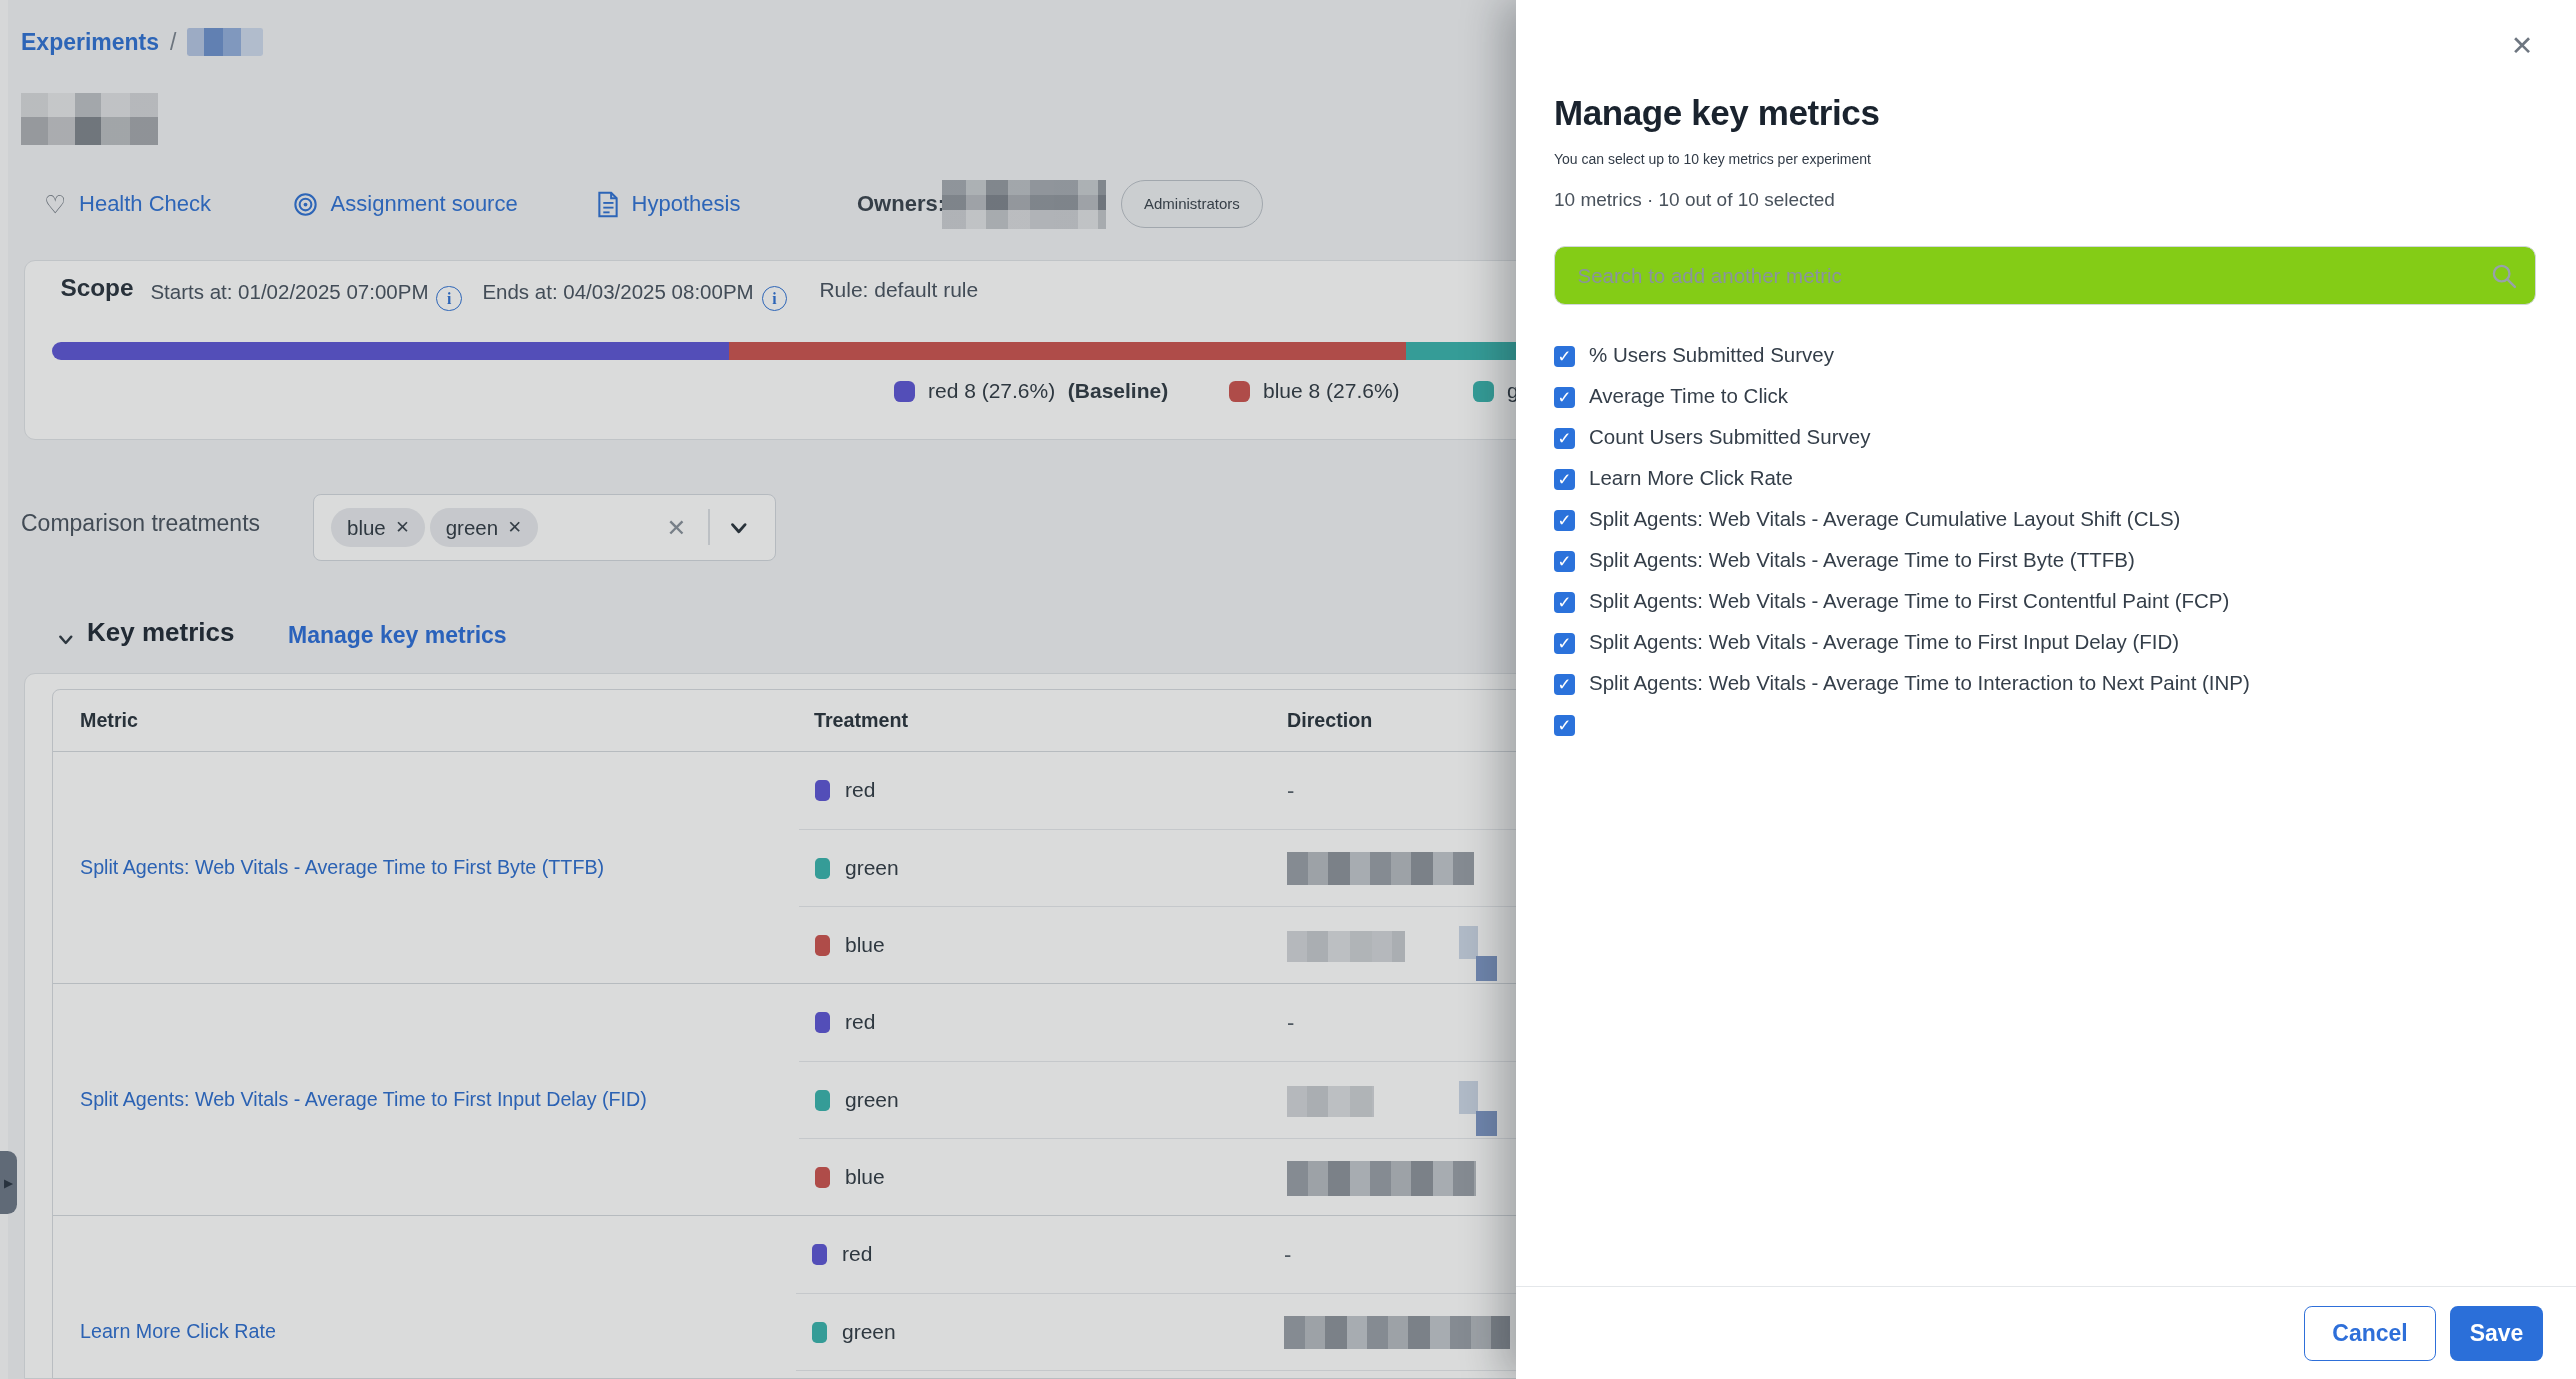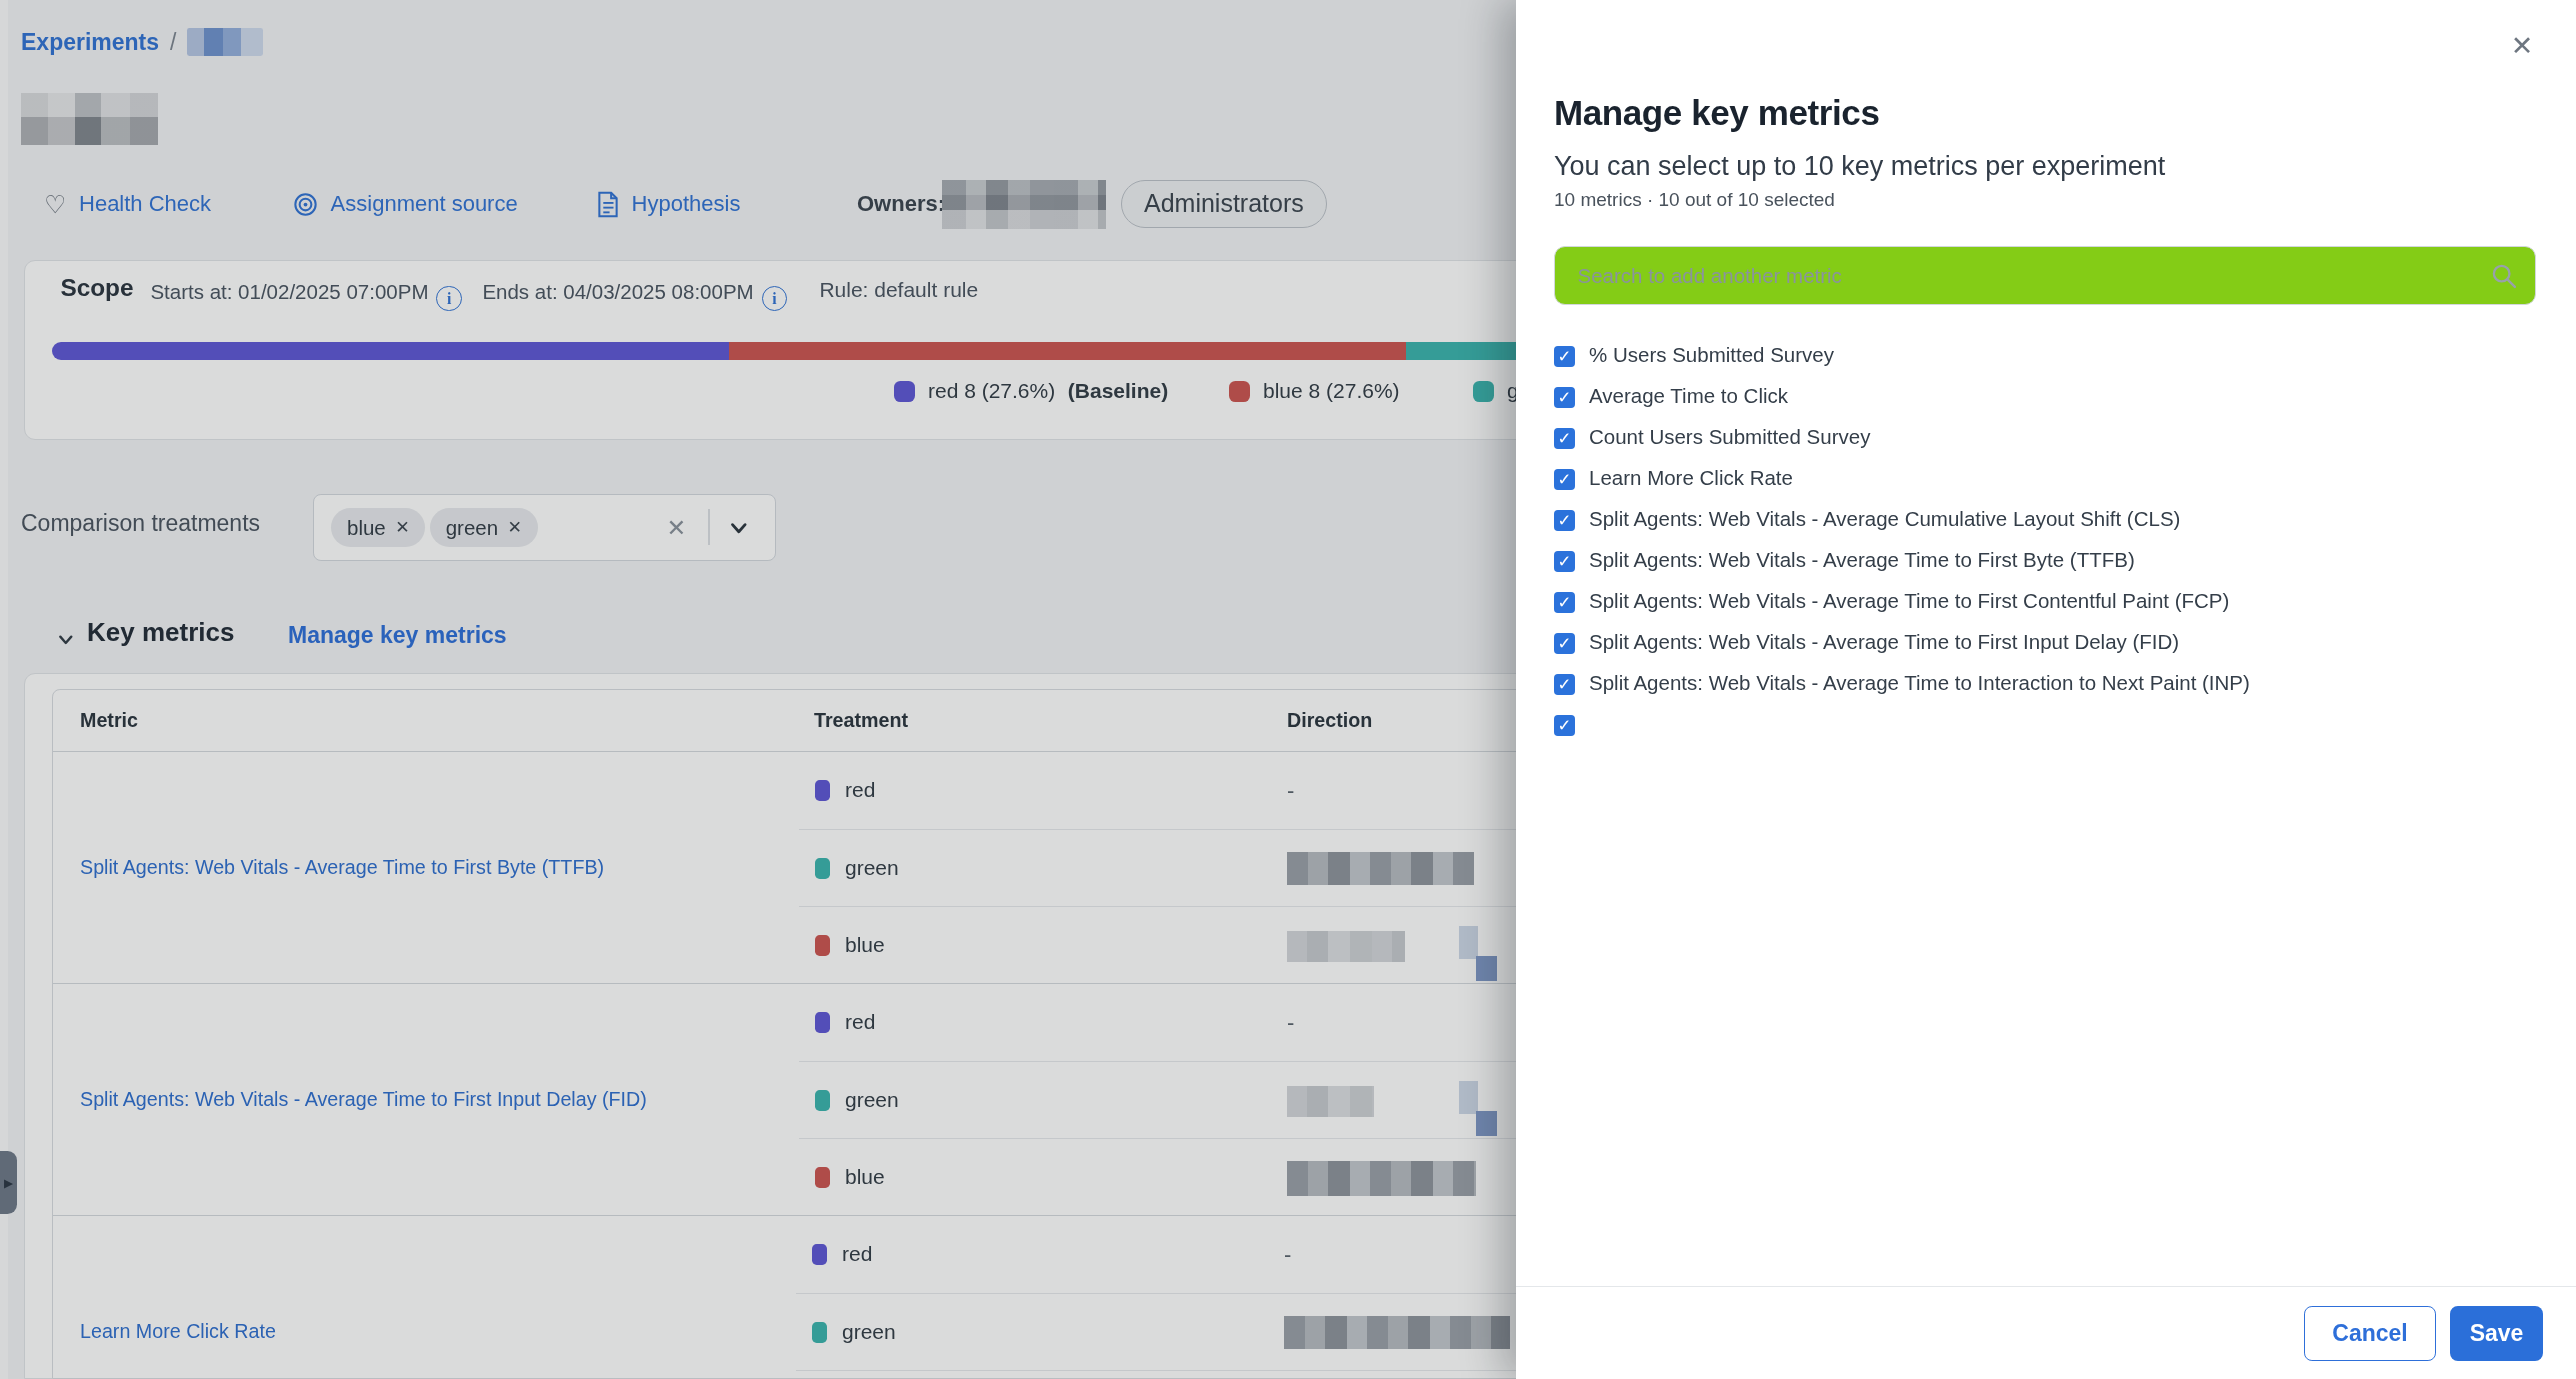--- a/index.html
+++ b/index.html
@@ -20,21 +20,21 @@
   .title-redact:after{content:"";position:absolute;inset:0;background:linear-gradient(180deg,rgba(255,255,255,.45) 0 46%,rgba(0,0,0,.06) 46% 100%);}
 
   .toolbar{left:0;top:178px;width:1512px;height:52px;}
   .tb-link{position:absolute;display:flex;align-items:center;gap:12.6px;color:#3173d5;font-size:22px;font-weight:500;top:0;height:52px;}
   .heart{color:#6f7780;font-size:25px;line-height:1;}
   .owners{position:absolute;left:857px;top:0;height:52px;display:flex;align-items:center;font-size:22px;color:#3c4650;font-weight:600;}
   .own-redact{position:absolute;left:942px;top:1.6px;width:164px;height:49px;
     background:repeating-linear-gradient(90deg,#9aa0a8 0 23.6px,#c2c6cb 23.6px 44px,#878d96 44px 66px,#b4b8be 66px 88px,#9ba1a9 88px 112px);}
   .own-redact:after{content:"";position:absolute;inset:0;background:linear-gradient(180deg,rgba(255,255,255,.12) 0 30%,rgba(0,0,0,.05) 30% 62%,rgba(255,255,255,.5) 62% 100%);}
   .pill{position:absolute;left:1121px;top:1.6px;height:46px;padding:0 22px;border:1.6px solid #bcc2c9;border-radius:25px;
-        background:#eef0f2;display:flex;align-items:center;font-size:25px;color:#3c4650;}
+        background:#eef0f2;display:flex;align-items:center;font-size:15px;color:#3c4650;}
 
   .card{background:#fff;border:1.6px solid #e1e4e8;border-radius:11px;box-sizing:border-box;}
   .scope-card{left:24.4px;top:260px;width:2526px;height:180px;}
   .scope-title{left:35px;top:12.6px;font-size:24.4px;font-weight:700;color:#2b3540;}
   .scope-det{top:19px;font-size:20.5px;color:#4a5562;}
   .info{display:inline-flex;align-items:center;justify-content:center;width:23.6px;height:23.6px;border:1.6px solid #3173d5;border-radius:50%;
         color:#3173d5;font-size:15.7px;font-weight:700;vertical-align:-4.7px;margin-left:7.9px;font-family:"Liberation Serif",serif;}
   .bar{left:27px;top:81px;width:2452px;height:18px;border-radius:9.4px;overflow:hidden;display:flex;}
   .bar .seg{height:100%;}
   .legend{left:0;top:118px;width:2526px;height:36px;}
@@ -86,21 +86,21 @@
 
   
   .scrim{position:absolute;inset:0;background:rgba(25,28,34,0.16);z-index:5;}
 
   
   .modal{position:absolute;left:1516px;top:0;width:1060px;height:1379px;background:#fff;z-index:10;
          box-shadow:-14px 0 39px rgba(15,20,30,0.28);}
   .close{position:absolute;left:984px;top:23.6px;width:44px;height:44px;display:flex;align-items:center;justify-content:center;
          font-size:27px;color:#6e7680;cursor:pointer;}
   .m-title{position:absolute;left:38px;top:93px;font-size:35px;font-weight:700;color:#1a232e;letter-spacing:-0.4px;}
-  .m-sub{position:absolute;left:38px;top:151px;font-size:27px;color:#323c48;}
+  .m-sub{position:absolute;left:38px;top:151px;font-size:14px;color:#323c48;}
   .m-meta{position:absolute;left:38px;top:189px;font-size:19px;color:#49525c;}
   .search{position:absolute;left:38px;top:246px;width:982px;height:59px;border:1.6px solid #d2d7dc;border-radius:11px;
           box-sizing:border-box;background:#84cc16;}
   .search input{position:absolute;left:20.5px;top:0;width:898px;height:56px;border:none;outline:none;font-size:20.5px;color:#333d47;
           font-family:"Liberation Sans","DejaVu Sans",sans-serif;background:transparent;}
   .search input::placeholder{color:#8a939e;}
   .search svg{position:absolute;right:17.3px;top:15px;}
   .mlist{position:absolute;left:38px;top:326px;width:992px;}
   .mrow{height:41px;display:flex;align-items:flex-end;gap:14px;}
   .cb{width:21px;height:21px;border-radius:3.9px;background:#2b72db;flex:0 0 auto;position:relative;}

